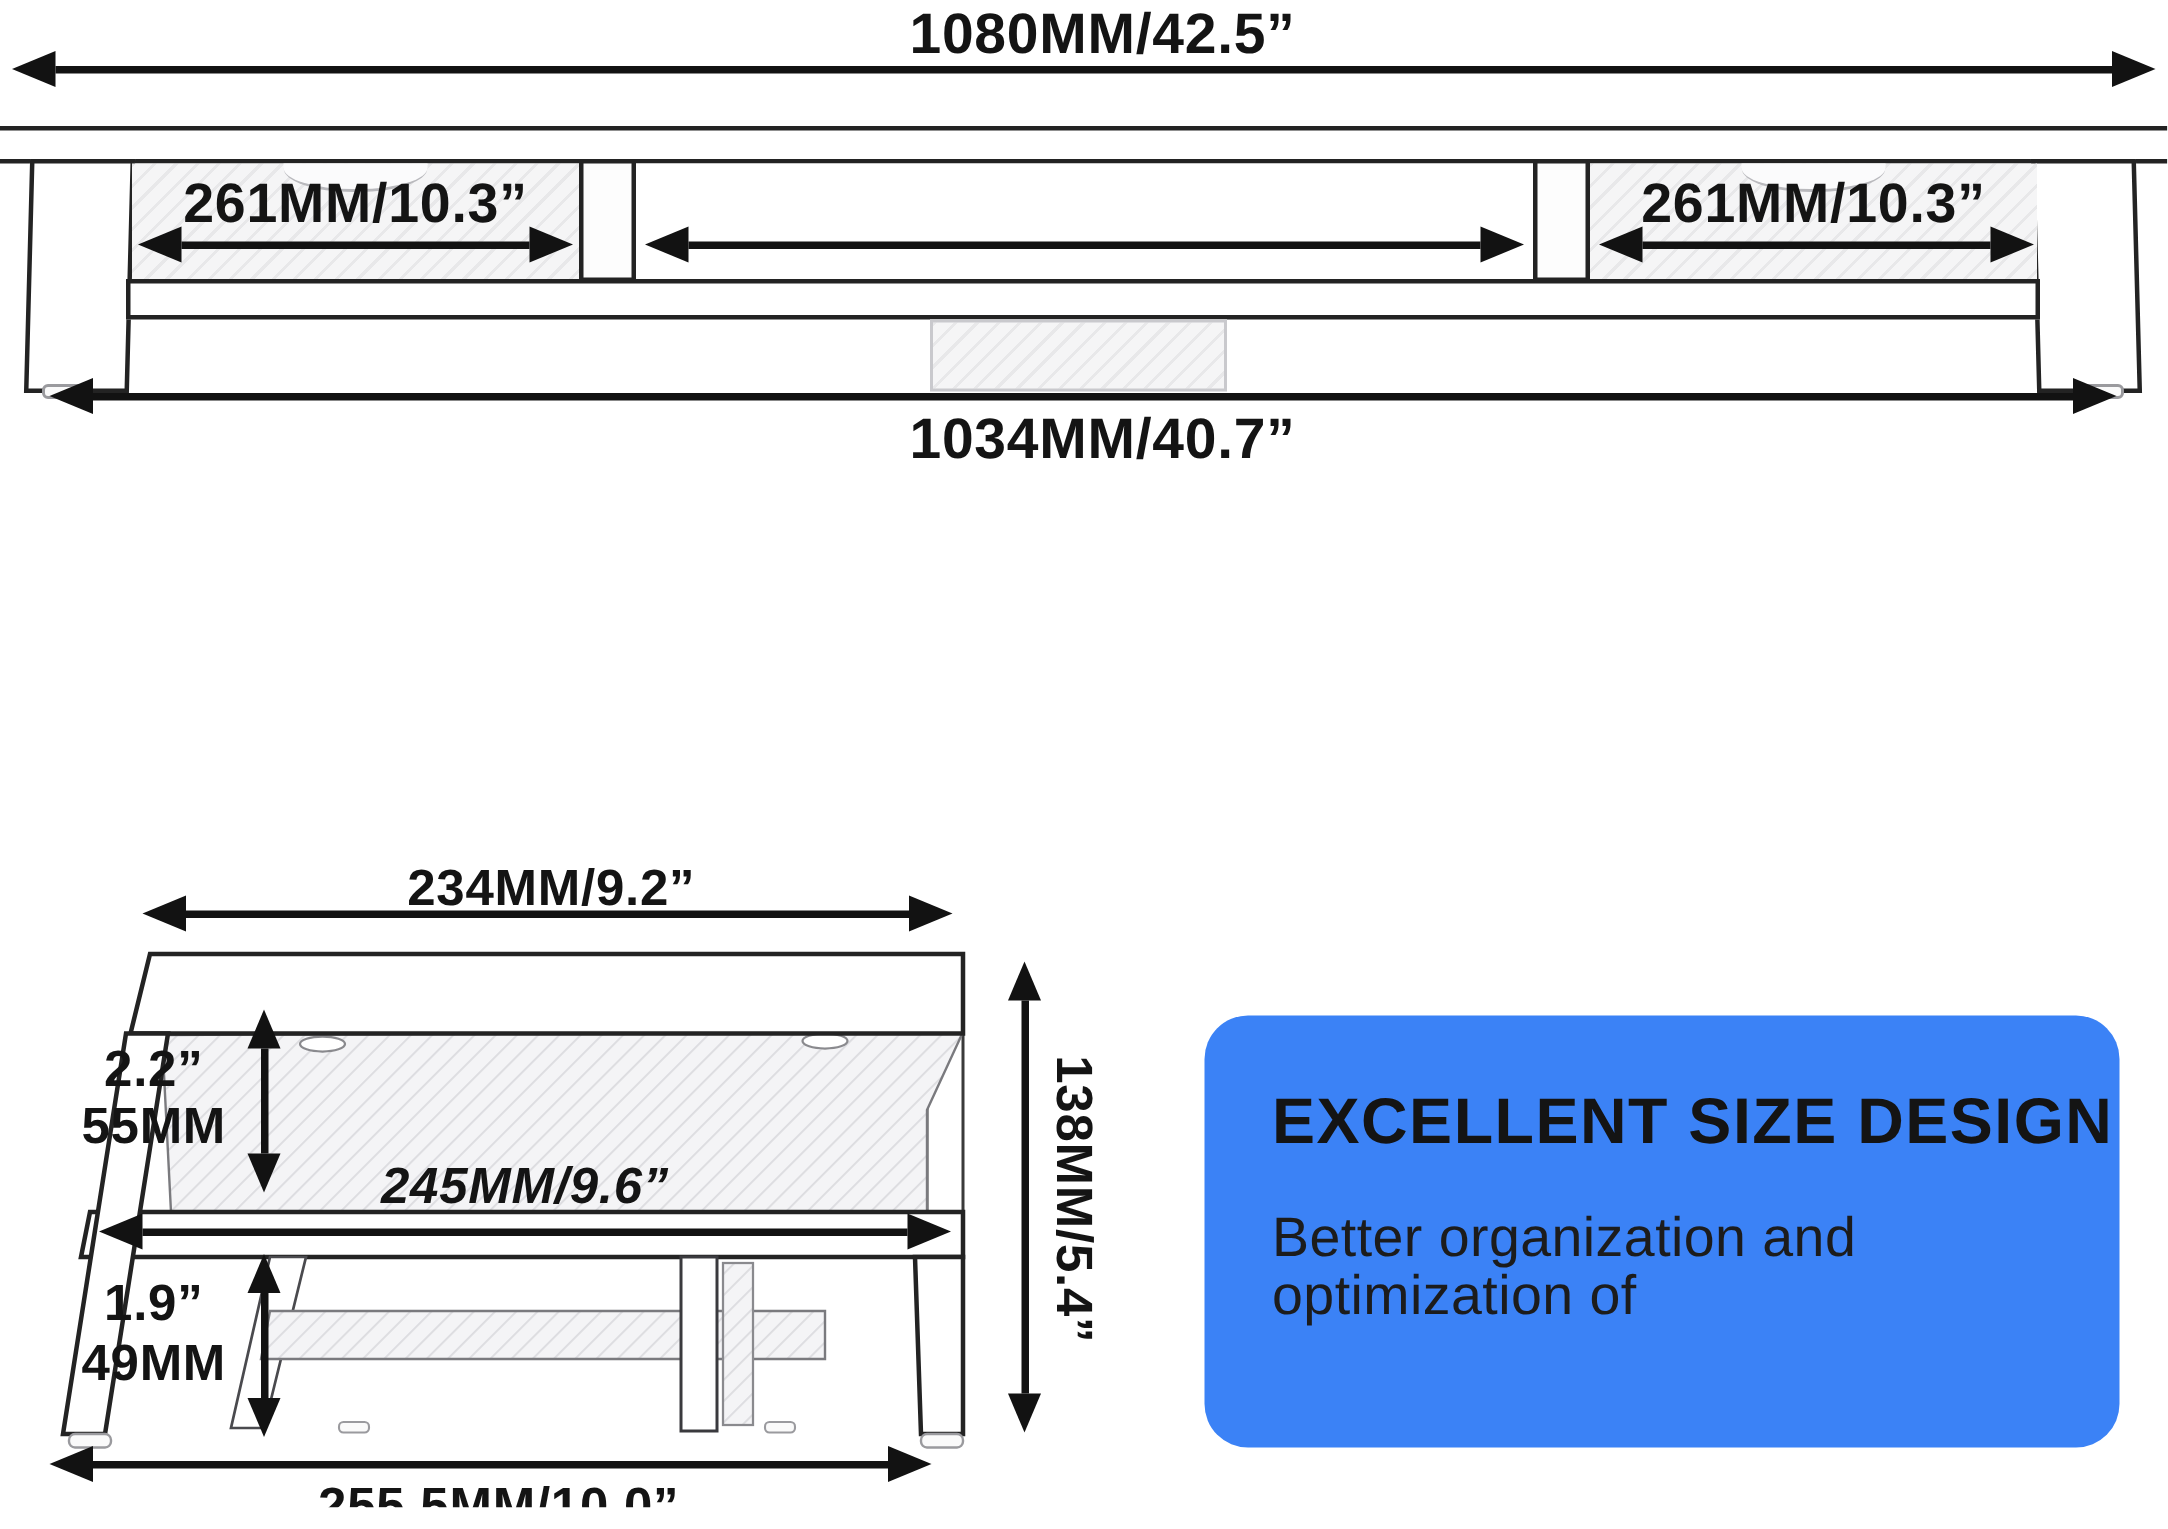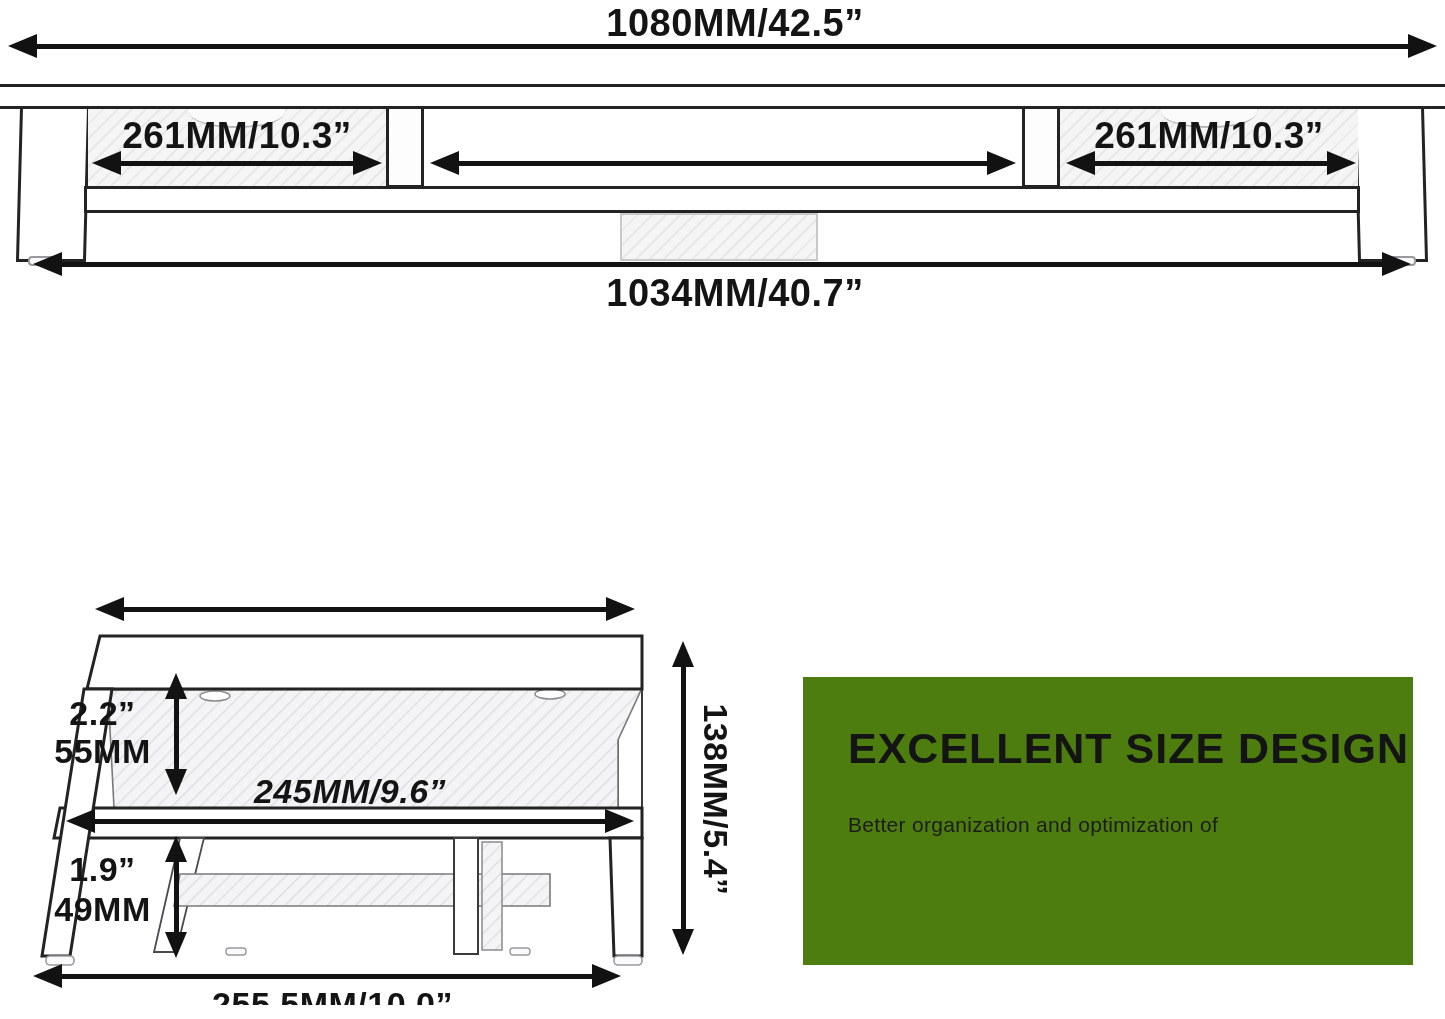--- a/index.html
+++ b/index.html
@@ -30,23 +30,23 @@
     background-color:#f5f5f6;
     background-image:repeating-linear-gradient(135deg,rgba(60,60,70,.07) 0 2px,transparent 2px 10px);
   }
   .compartment{box-sizing:border-box;}
   .divider{background:#fdfdfd;border:3px solid #232323;box-sizing:border-box;}
   .notch{position:absolute;top:0;left:50%;transform:translateX(-50%);width:96px;height:17px;background:#fbfbfc;
     border-bottom:2px solid #b9b9bd;border-radius:0 0 46px 46px / 0 0 16px 16px;}
   .foot{background:#fafafa;border:2px solid #9a9a9e;border-radius:4px;box-sizing:border-box;}
   .support{border:2px solid #c9c9cd;box-sizing:border-box;}
   
-  .infobox{background:#4d7c0f;}
+  .infobox{background:#3b82f6;border-radius:29px;}
   .infobox h2{margin:0;font-size:43px;font-weight:bold;letter-spacing:1px;color:#141414;}
-  .infobox .body{font-size:21px;line-height:39px;color:#1c1c1c;letter-spacing:.3px;}
+  .infobox .body{font-size:37px;line-height:39px;color:#1c1c1c;letter-spacing:.3px;}
   .infobox .bold{font-weight:bold;}
   .rot90{transform:rotate(90deg);transform-origin:center center;}
 </style>
 </head>
 <body>
 
 <div class="stage">
 
   <div class="abs dim dim-xl center" style="left:35px;top:2px;width:1400px;">1080MM/42.5”</div>
   <div class="abs arrow-h" style="left:8px;top:33px;width:1429px;">
@@ -96,20 +96,21 @@
     <span class="hd-r"></span>
   </div>
 
   <div class="abs arrow-h" style="left:33px;top:251px;width:1378px;">
     <span class="hd-l"></span>
     <span class="shaft"></span>
     <span class="hd-r"></span>
   </div>
   <div class="abs dim dim-xl center" style="left:35px;top:272px;width:1400px;">1034MM/40.7”</div>
 
+  <div class="abs dim dim-md center" style="left:95px;top:573px;width:545px;">234MM/9.2”</div>
   <div class="abs arrow-h" style="left:95px;top:596px;width:540px;">
     <span class="hd-l"></span>
     <span class="shaft"></span>
     <span class="hd-r"></span>
   </div>
 
   <svg class="abs" style="left:30px;top:622px;" width="630" height="350" viewBox="0 0 630 350">
     <defs>
       <pattern id="hatchP" width="10" height="10" patternTransform="rotate(45)" patternUnits="userSpaceOnUse">
         <rect width="10" height="10" fill="#f4f4f6"></rect>

